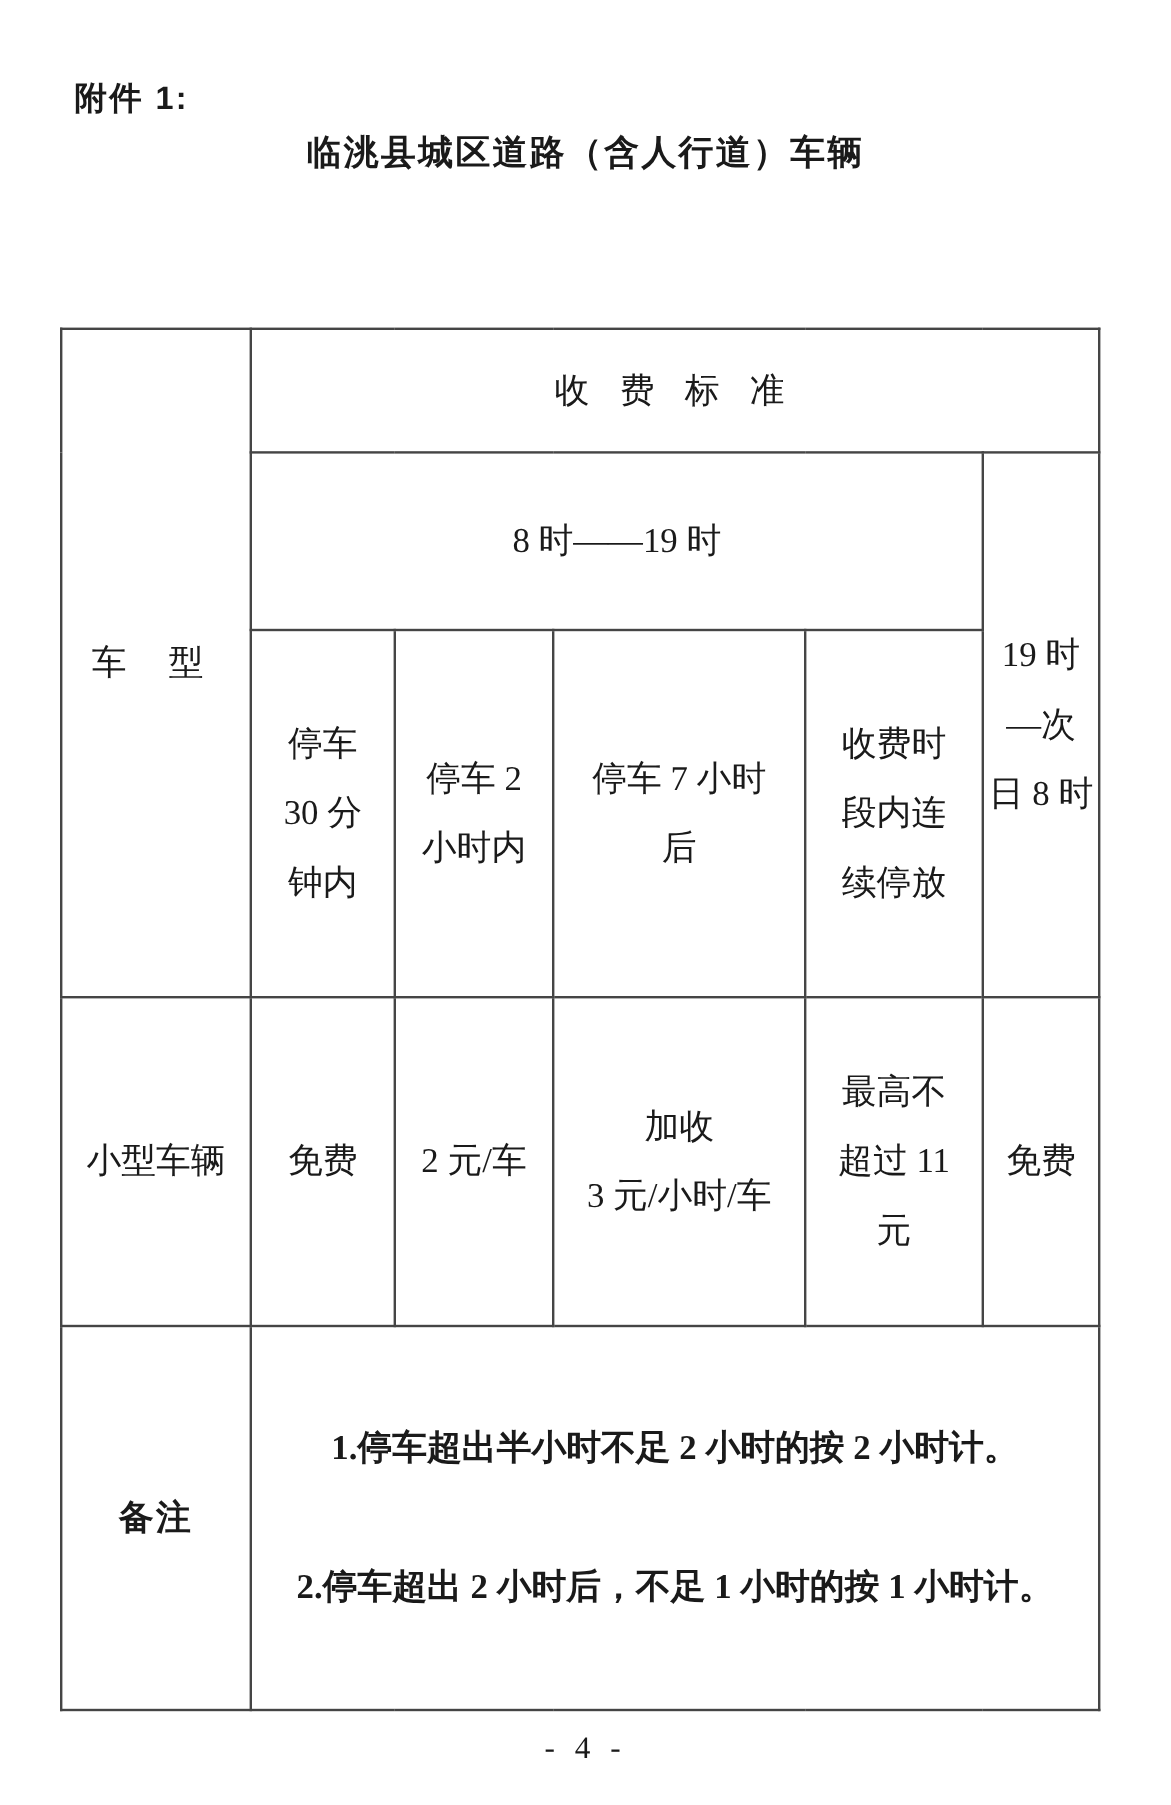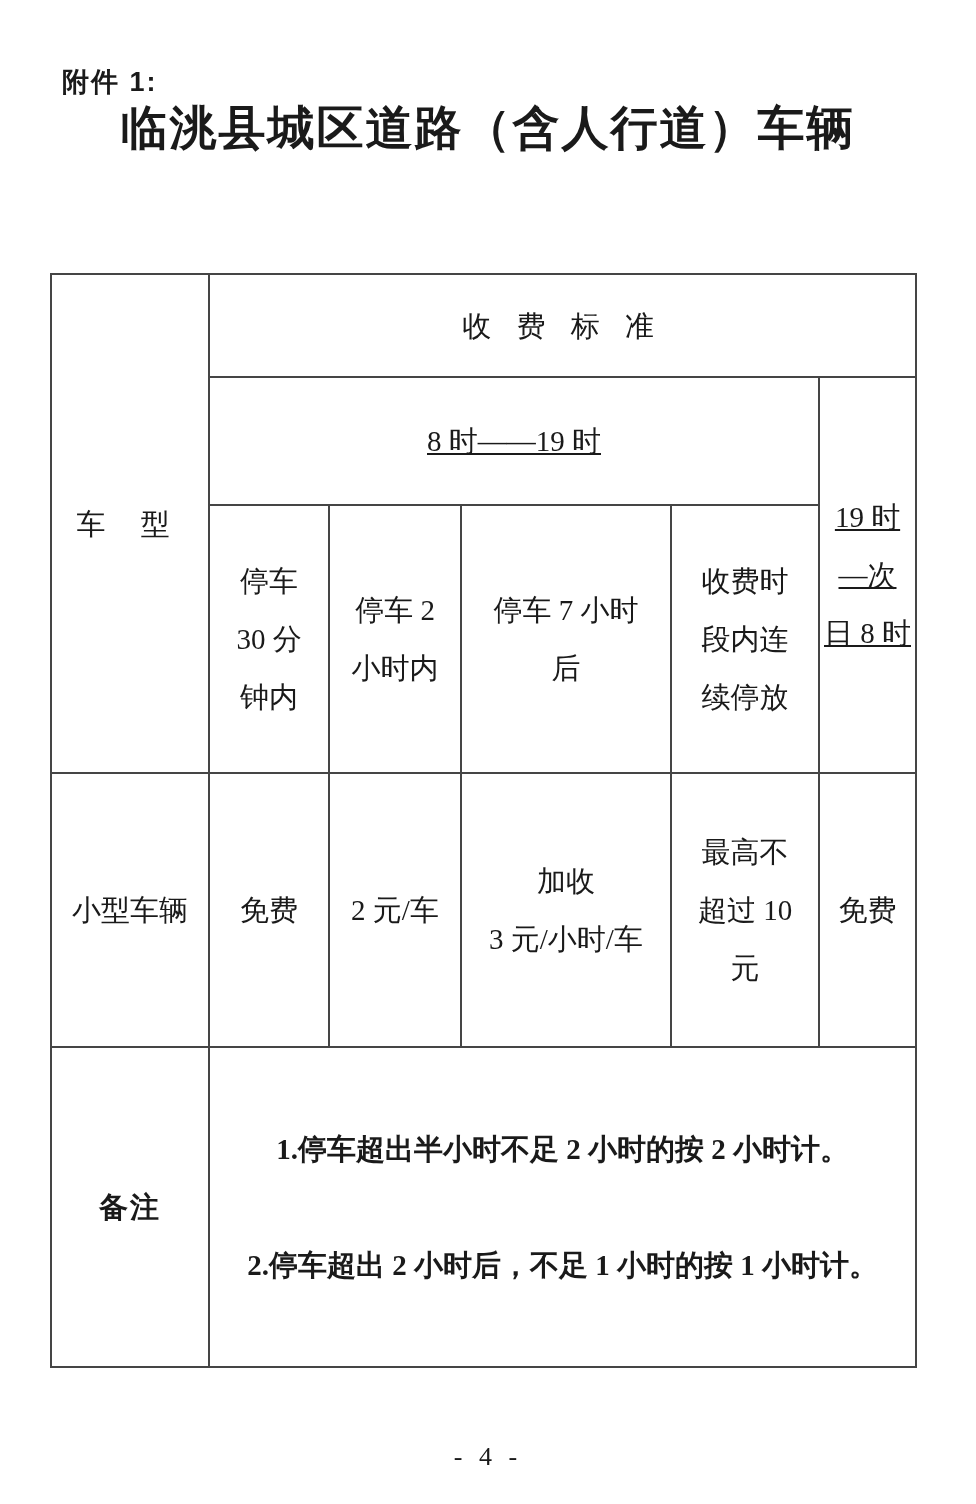--- a/index.html
+++ b/index.html
@@ -22,21 +22,21 @@
     font-family: "Liberation Sans", "DejaVu Sans", sans-serif;
     letter-spacing: 2px;
     margin-top: 20px;
   }
   .doc-title {
     position: absolute;
     top: 102px;
     left: 0;
     width: 100%;
     text-align: center;
-    font-size: 47px;
+    font-size: 29px;
     font-weight: bold;
     line-height: 53px;
     letter-spacing: 2px;
   }
   table.fee-table {
     position: absolute;
     left: 50px;
     top: 273px;
     border-collapse: collapse;
     table-layout: fixed;
@@ -46,22 +46,22 @@
     border: 2px solid #454545;
     text-align: center;
     vertical-align: middle;
     font-size: 29px;
     line-height: 2.0;
     padding: 0;
     white-space: pre-line;
     overflow: hidden;
   }
   tr.row-fee-standard    { height: 103px; }
-  tr.row-day-period      { height: 128px; text-decoration: underline; }
-  tr.row-sub-headers     { height: 268px; }
+  tr.row-day-period      { height: 148px; }
+  tr.row-sub-headers     { height: 306px; }
   tr.row-data            { height: 274px; }
   tr.row-remarks         { height: 320px; }
   td.cell-fee-standard   { font-size: 30px; letter-spacing: 9px; font-weight: 500; }
   td.cell-vehicle-type   { font-size: 30px; letter-spacing: 14px; }
   td.cell-day-period     { font-size: 30px; }
   td.cell-night-period   { font-size: 28px; line-height: 2.15; }
   td.cell-sub-header     { font-size: 28px; line-height: 2.05; }
   td.cell-data           { line-height: 2.05; }
   td.cell-remarks-label  { letter-spacing: 2px; font-weight: bold; }
   td.cell-remarks-body   {
@@ -125,21 +125,21 @@
 段内连
 续停放</td>
       </tr>
       <tr class="row-data">
         <td class="cell-data">小型车辆</td>
         <td class="cell-data">免费</td>
         <td class="cell-data">2 元/车</td>
         <td class="cell-data">加收
 3 元/小时/车</td>
         <td class="cell-data">最高不
-超过 10
+超过 11
 元</td>
         <td class="cell-data">免费</td>
       </tr>
       <tr class="row-remarks">
         <td class="cell-remarks-label">备注</td>
         <td colspan="5" class="cell-remarks-body">
           <div>1.停车超出半小时不足 2 小时的按 2 小时计。</div>
           <div>2.停车超出 2 小时后，不足 1 小时的按 1 小时计。</div>
         </td>
       </tr>

